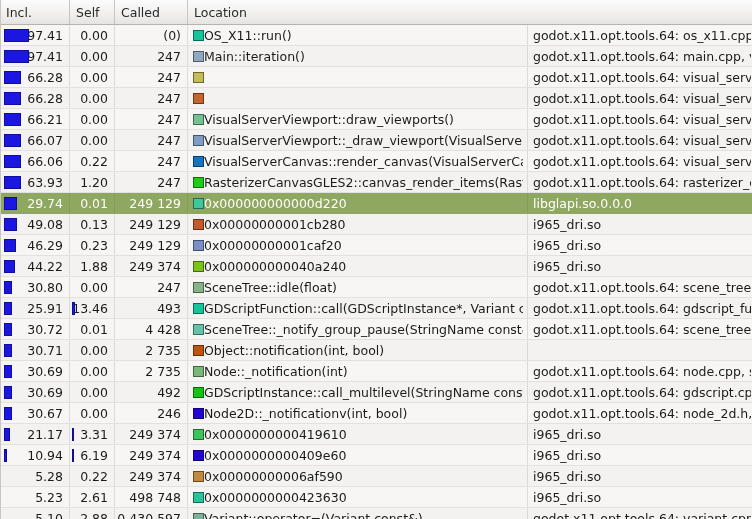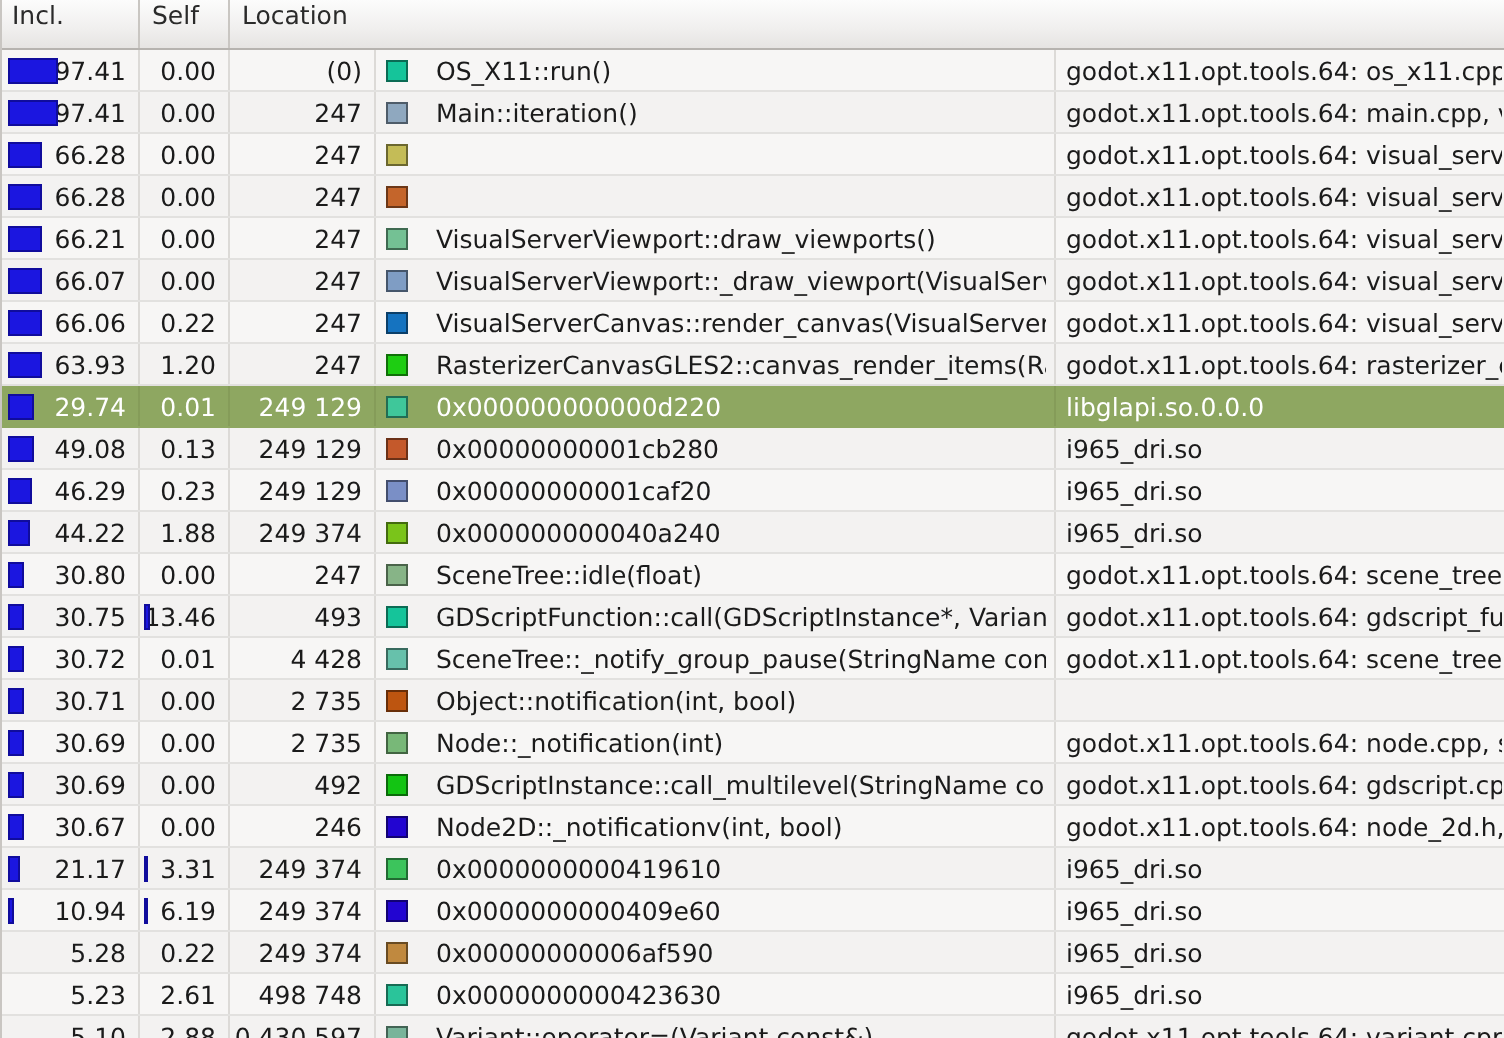--- a/index.html
+++ b/index.html
@@ -23,21 +23,21 @@
     height: 25px;
     background: linear-gradient(to bottom, #fcfcfc 0%, #f0efee 60%, #e6e4e2 100%);
     border-bottom: 1px solid #b6b3af;
     font-size: 12.5px;
     color: #2a2a2a;
     position: relative;
     z-index: 5;
   }
   .hdr .hc {
     display: flex;
-    align-items: flex-start;
+    align-items: center;
     padding: 0 6px;
     border-right: 1px solid #c9c6c2;
     overflow: hidden;
     white-space: nowrap;
   }
   .hdr .hc:last-child { border-right: none; }
 
   
   .c-incl { width: 70px; }
   .c-self { width: 45px; }
@@ -118,21 +118,21 @@
   
   .cell-call {
     padding: 0 6px 0 2px;
     justify-content: flex-end;
   }
 
   
   .cell-func {
     padding: 0 4px 0 5px;
     justify-content: flex-start;
-    gap: 14px;
+    gap: 0;
   }
   .swatch {
     width: 11px; height: 11px;
     flex: 0 0 11px;
     border: 1px solid rgba(0,0,0,0.45);
   }
   .ftext { overflow: hidden; text-overflow: clip; }
 
   
   .cell-loc {
@@ -154,20 +154,23 @@
 <div id="app">
   <div class="framel"></div>
 
   <div class="hdr">
     <div class="hc c-incl">
       <span>Incl.</span>
     </div>
     <div class="hc c-self">
       <span>Self</span>
     </div>
+    <div class="hc c-call">
+      <span>Called</span>
+    </div>
     <div class="hc c-loc">
       <span>Location</span>
     </div>
   </div>
 
   <div class="rows" id="rows">
       <div class="row">
         <div class="cell cell-incl sepline c-incl">
           <div class="bar-wrap">
             <div class="bar" style="background: rgb(27, 22, 224); width: 25.3266px;"></div>
@@ -436,21 +439,21 @@
         </div>
         <div class="cell cell-loc c-loc">
           <span>godot.x11.opt.tools.64: scene_tree.cpp,</span>
         </div>
       </div>
       <div class="row alt">
         <div class="cell cell-incl sepline c-incl">
           <div class="bar-wrap">
             <div class="bar" style="background: rgb(27, 22, 224); width: 7.995px;"></div>
           </div>
-          <span class="num">30.75</span>
+          <span class="num">25.91</span>
         </div>
         <div class="cell cell-self sepline c-self">
           <div class="sbar-wrap">
             <div class="sbar" style="background: rgb(27, 22, 224); width: 3.4996px;"></div>
           </div>
           <span class="num">13.46</span>
         </div>
         <div class="cell cell-call sepline c-call">
           <span class="num">493</span>
         </div>

